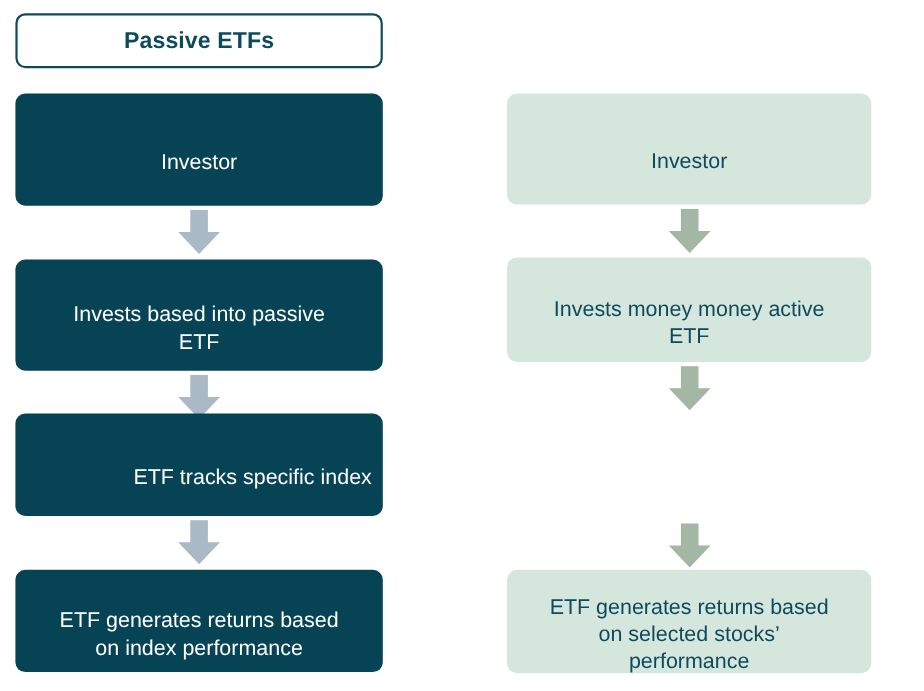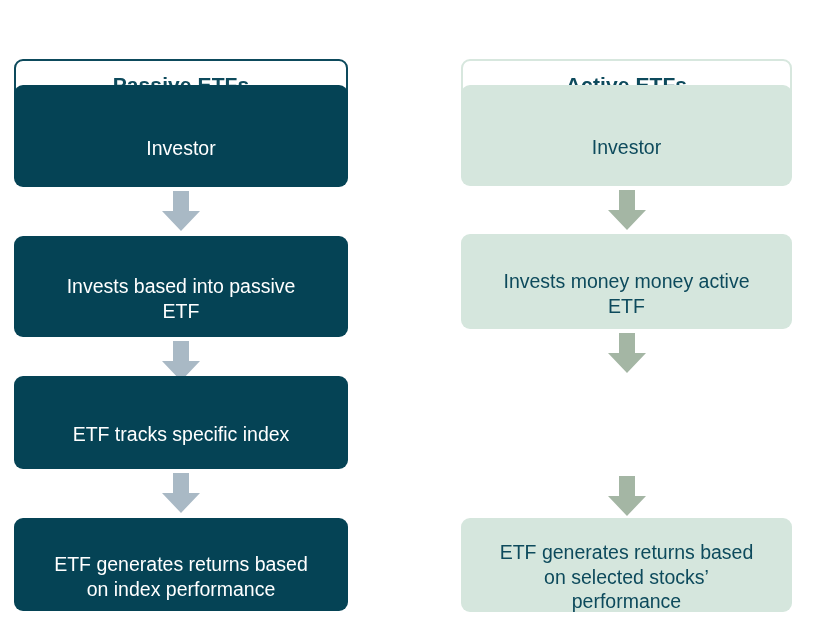--- a/index.html
+++ b/index.html
@@ -35,21 +35,20 @@
     left: 0;
     top: 12px;
     width: 100%;
     height: 50px;
     box-sizing: border-box;
     background: #ffffff;
     border-radius: 9px;
     display: flex;
     align-items: center;
     justify-content: center;
-    margin-top: 47px;
   }
   .passive .col-header { border: 2px solid #0d4a5c; }
   .active  .col-header { border: 2px solid #d7e7de; }
 
   .col-header-label {
     font-size: 21px;
     font-weight: bold;
     color: #0d4a5c;
     letter-spacing: 0.1px;
     line-height: 1;
@@ -79,21 +78,21 @@
   .flow-box-label {
     font-size: 19.5px;
     line-height: 1.28;
     white-space: pre-line;
     margin-top: 24px;
   }
 
   
   .passive .box-0 { top: 85px;  height: 102px; }
   .passive .box-1 { top: 236px; height: 101px; }
-  .passive .box-2 { top: 376px; height: 93px;  }
+  .passive .box-2 { top: 376px; height: 93px; justify-content: flex-end;  }
   .passive .box-3 { top: 518px; height: 93px;  }
 
   
   .active .box-0 { top: 85px;  height: 101px; }
   .active .box-1 { top: 234px; height: 95px;  }
   .active .box-2 { top: 372px; height: 100px; }
   .active .box-3 { top: 518px; height: 94px;  }
 
   
   .arrow {
@@ -157,23 +156,20 @@
 
     <div class="flow-box box-3">
       <span class="flow-box-label">ETF generates returns based
 on index performance</span>
     </div>
 
   </div>
 
   <div class="column active">
 
-    <div class="col-header">
-      <span class="col-header-label">Active ETFs</span>
-    </div>
 
     <div class="flow-box box-0">
       <span class="flow-box-label">Investor</span>
     </div>
 
     <div class="arrow arrow-0">
       <svg viewBox="0 0 44 44" xmlns="http://www.w3.org/2000/svg" aria-hidden="true">
         <polygon points="14,2 30,2 30,22 41,22 22,42 3,22 14,22" fill="#a4b6a4"></polygon>
       </svg>
     </div>

